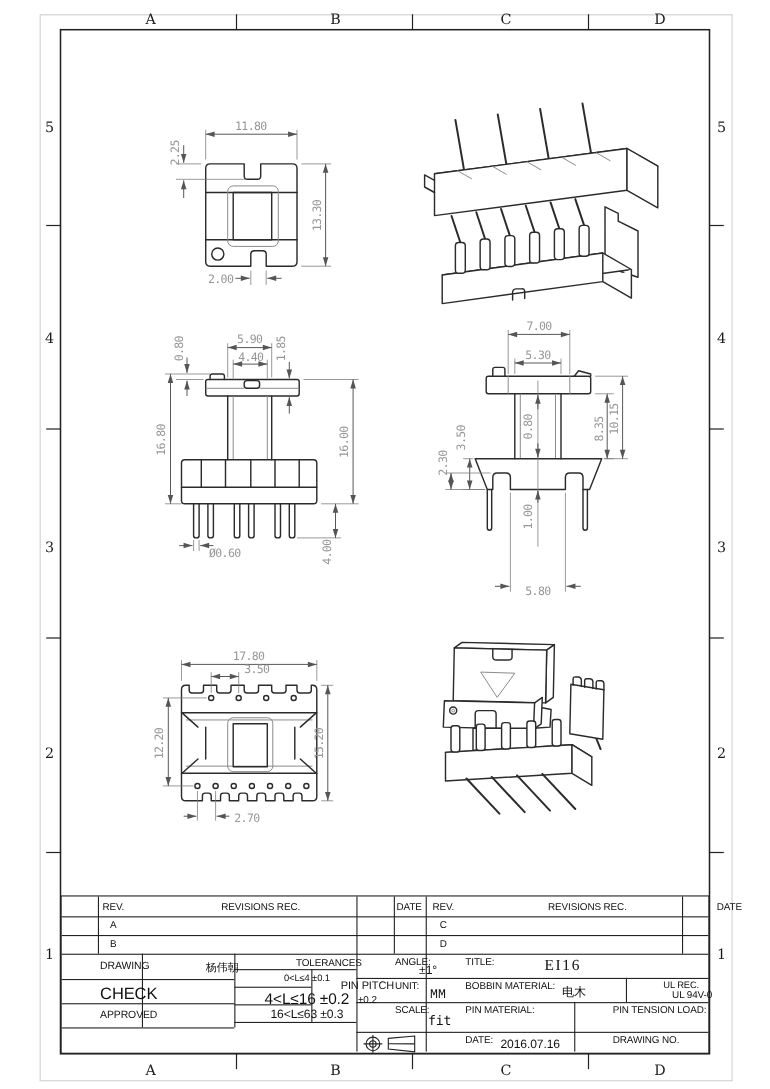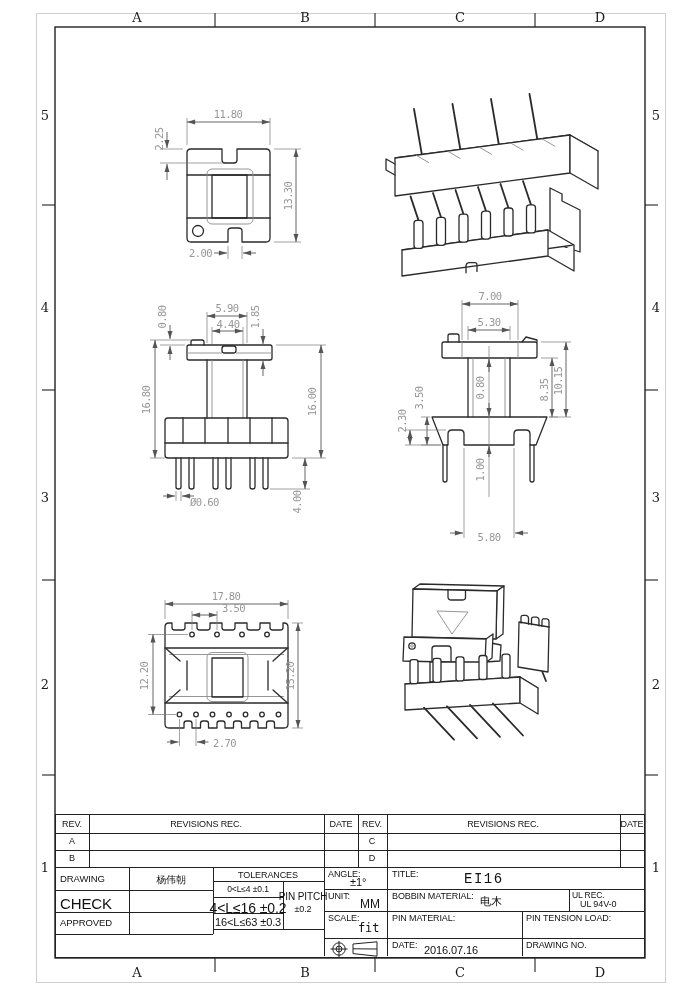--- a/index.html
+++ b/index.html
@@ -13,24 +13,24 @@
   .d{stroke:#555;stroke-width:0.9;fill:none;}
   .x{stroke:#7a7a7a;stroke-width:0.7;fill:none;}
   .t{font:10.5px "DejaVu Sans Mono",monospace;fill:#979797;letter-spacing:-0.6px;}
   .gl{font:13px "DejaVu Serif",serif;fill:#1a1a1a;}
   
   #tb{position:absolute;left:55px;top:814px;width:590px;height:144px;
       border:1.3px solid #222;box-sizing:border-box;}
   .hl,.vl{position:absolute;background:#222;}
   .hl{height:1px;}
   .vl{width:1px;}
-  .lb{position:absolute;white-space:nowrap;color:#111;font-size:9px;letter-spacing:-0.1px;}
+  .lb{position:absolute;white-space:nowrap;color:#111;font-size:9px;letter-spacing:-0.1px;margin-left:31px;}
   .ctr{transform:translateX(-50%);}
-  .big{font-size:12px;}
-  .serif{font-family:Liberation Mono, monospace;}
+  .big{font-size:12px;font-family:Liberation Mono, monospace;}
+  .serif{font-family:Liberation Serif, serif;}
   .faint{position:absolute;left:36px;top:13px;width:628px;height:968px;
          border:1px solid #cfcfcf;}
 </style>
 </head>
 <body>
 
 <div id="sheet">
   <div class="faint"></div>
 
   <svg width="700" height="990" viewBox="0 0 700 990" style="position:absolute;left:0;top:0">

